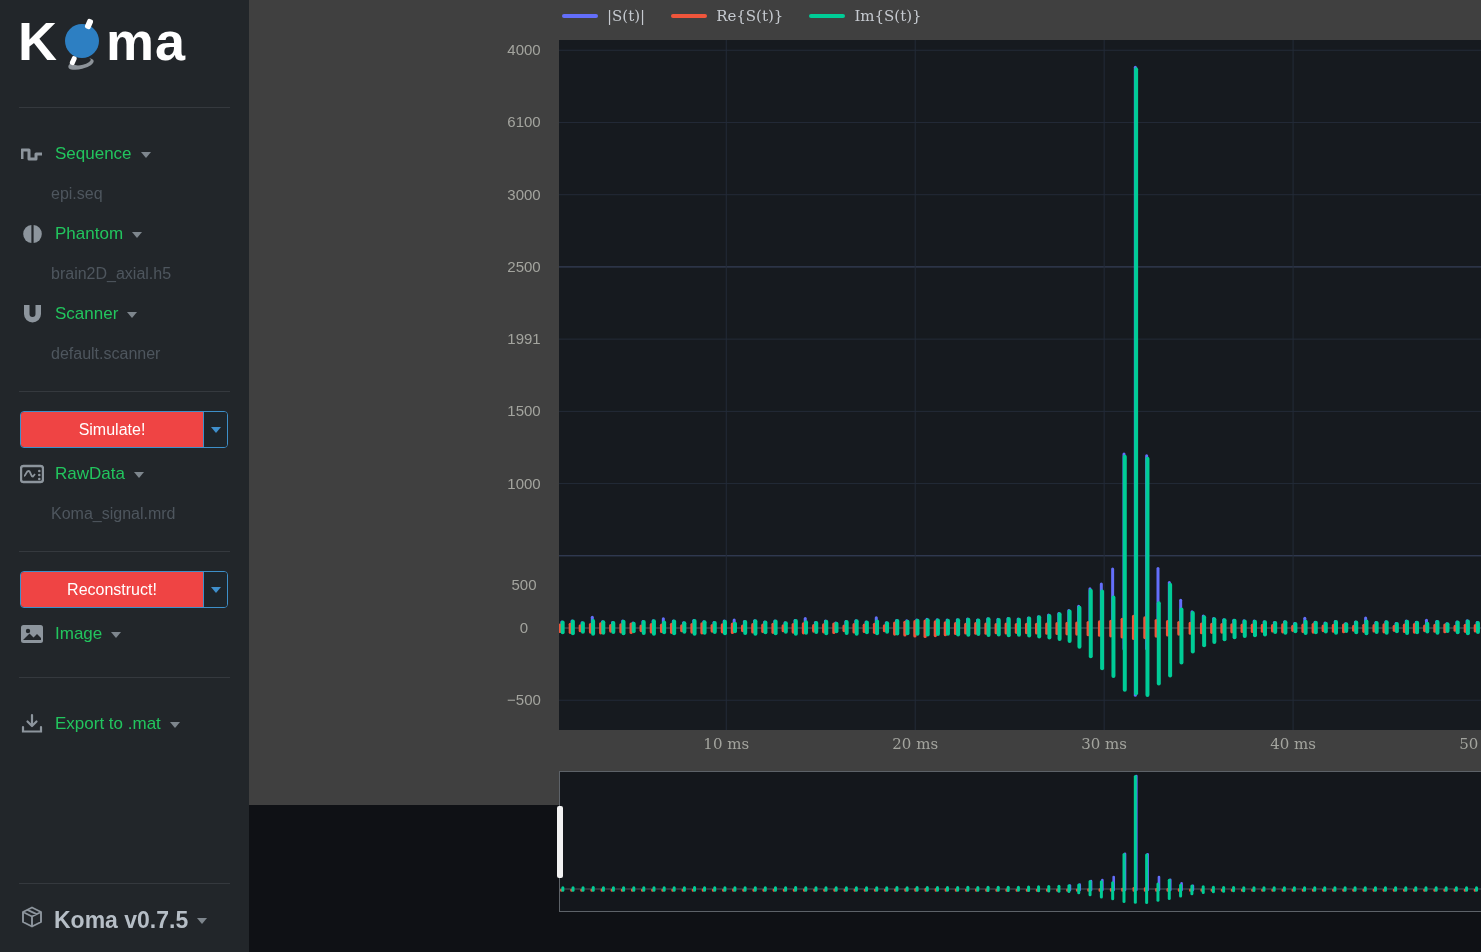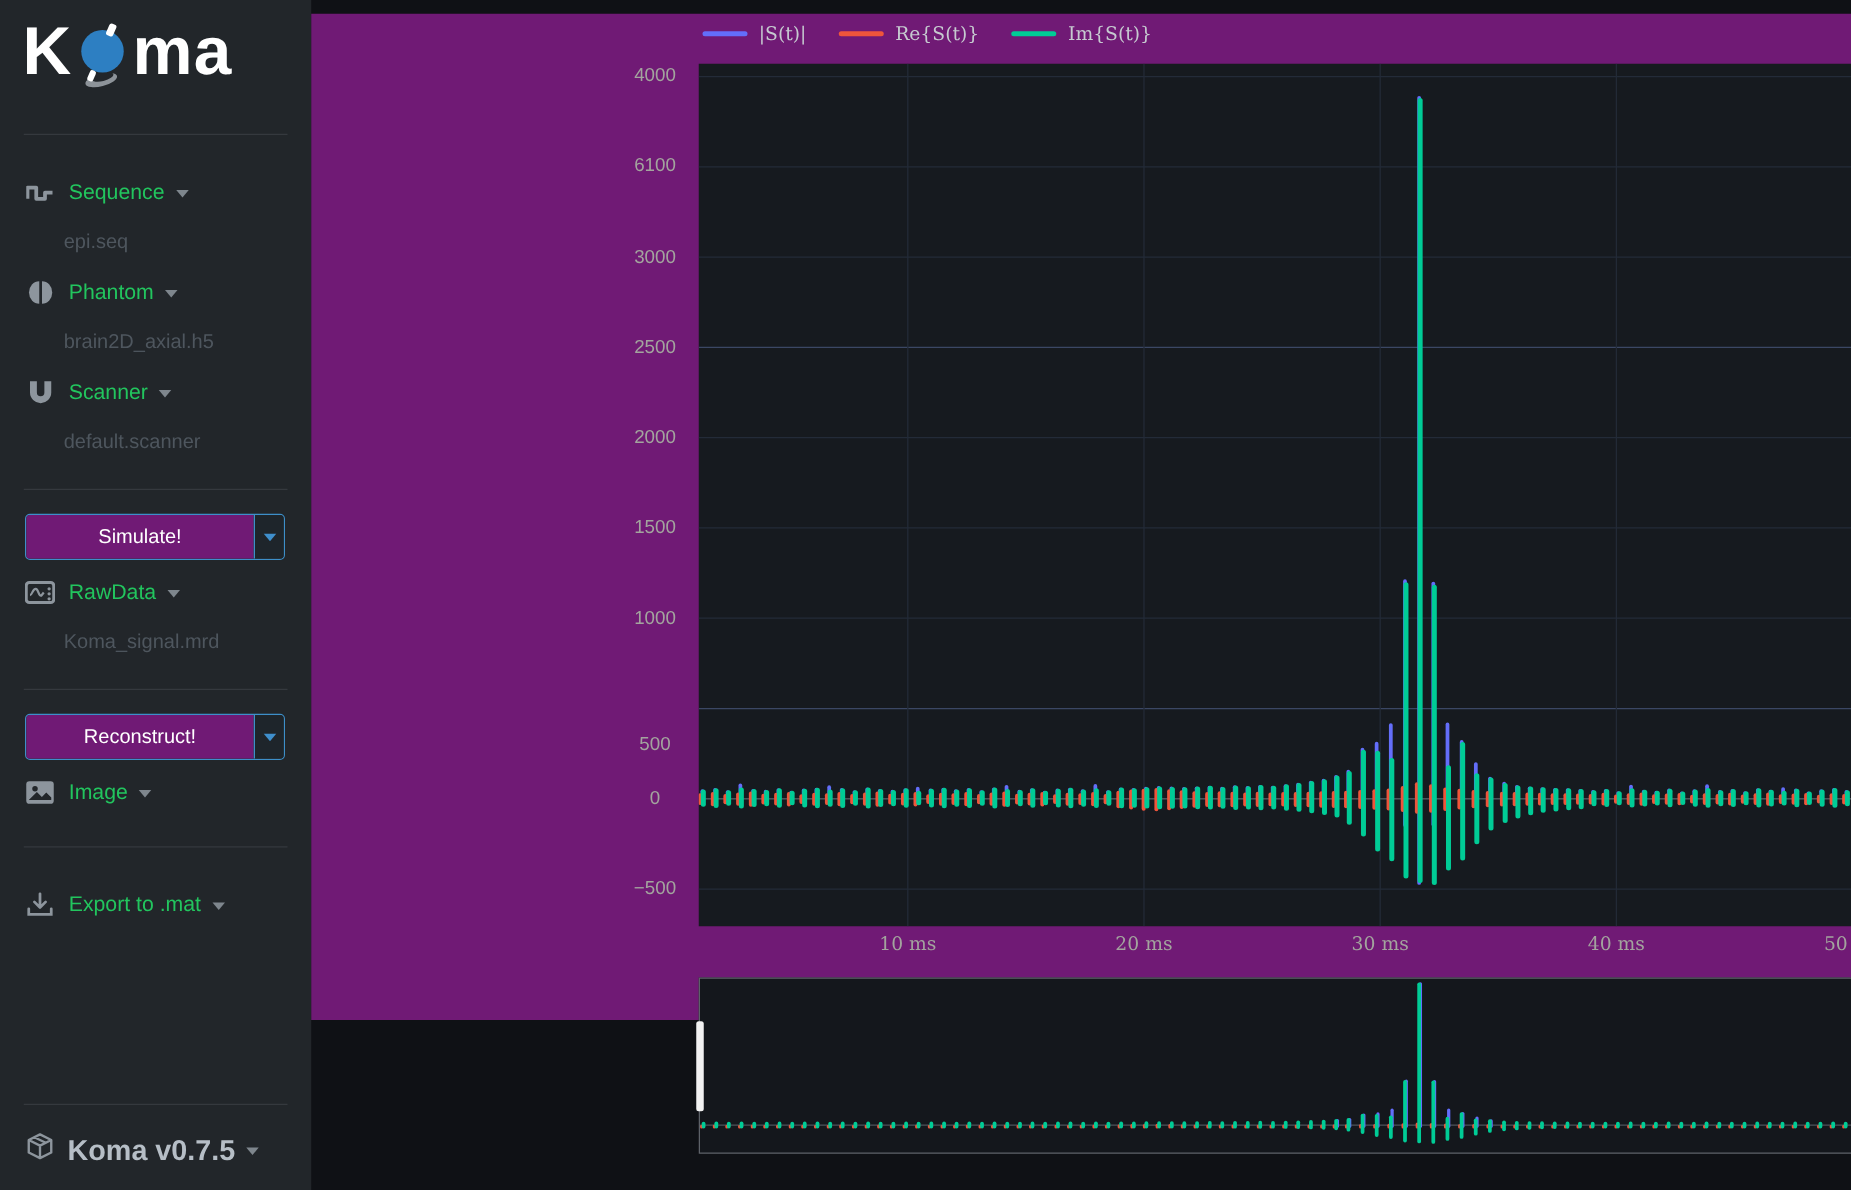--- a/index.html
+++ b/index.html
@@ -14,27 +14,27 @@
     background:#22262a;
   }
   .logo{position:absolute;left:18px;top:10px;color:#fff;font-size:54px;font-weight:700;letter-spacing:1px;display:flex;align-items:center;}
   .logo .globe{display:inline-block;width:46px;height:58px;margin:0 1px;position:relative;top:4px;}
   .divider{position:absolute;left:19px;width:211px;height:0;border-top:1px solid #35393e;}
   .nav-row{position:absolute;left:20px;display:flex;align-items:center;color:#22c55e;font-size:17px;cursor:pointer;}
   .nav-row .nicon{width:24px;height:24px;margin-right:11px;display:flex;align-items:center;justify-content:center;}
   .caret{width:0;height:0;border-left:5px solid transparent;border-right:5px solid transparent;border-top:6px solid #7e868d;margin-left:9px;margin-top:2px;}
   .file-row{position:absolute;left:51px;color:#4e565e;font-size:16px;cursor:pointer;}
   .split-btn{position:absolute;left:20px;width:208px;height:37px;display:flex;border:1px solid #3d8fc9;border-radius:4px;overflow:hidden;cursor:pointer;box-sizing:border-box;}
-  .split-btn .main{flex:1;background:#701a75;color:#fff;font-size:16px;display:flex;align-items:center;justify-content:center;}
+  .split-btn .main{flex:1;background:#ef4444;color:#fff;font-size:16px;display:flex;align-items:center;justify-content:center;}
   .split-btn .dd{width:23px;background:#1e252b;border-left:1px solid #3d8fc9;display:flex;align-items:center;justify-content:center;}
   .split-btn .dd .caret{margin:0;border-top-color:#3f8fcc;}
   .version-row{position:absolute;left:20px;display:flex;align-items:center;color:#b6bec6;font-size:23px;font-weight:700;cursor:pointer;}
   .version-row .nicon{margin-right:10px;}
   
-  #main{position:absolute;left:249px;top:11px;width:1232px;height:805px;background:#701a75;}
+  #main{position:absolute;left:249px;top:0;width:1232px;height:805px;background:#404040;}
   #legend{position:absolute;left:313px;top:7px;display:flex;align-items:center;gap:26px;}
   .legend-item{display:flex;align-items:center;gap:9px;cursor:pointer;}
   .legend-swatch{width:36px;height:4px;border-radius:2px;}
   .legend-label{font-family:"DejaVu Serif",serif;font-size:15px;color:#c6cad0;}
   #plot-area{position:absolute;left:310px;top:40px;width:1156px;height:690px;background:#161a1f;}
   .ytick{position:absolute;width:58px;text-align:center;font-family:Liberation Sans, sans-serif;font-size:15px;color:#a3a49e;height:20px;line-height:20px;}
   .xtick{position:absolute;width:70px;text-align:center;font-family:"DejaVu Serif",serif;font-size:15px;color:#a3a49e;height:20px;line-height:20px;top:734px;}
   #range-slider{position:absolute;left:310px;top:771px;width:1156px;height:141px;border:1px solid #5d6268;background:#14171c;box-sizing:border-box;}
   .slider-handle{position:absolute;width:6px;height:72px;top:34px;border-radius:2px;}
   #slider-handle-left{left:-3px;background:#f2f2f2;}
@@ -540,21 +540,21 @@
         <line x1="1152.2653329410612" y1="592.501570023027" x2="1152.2653329410612" y2="582.2461796106343" stroke="#00cc96" stroke-width="4" stroke-linecap="round"></line>
       </svg>
   </div>
 
   <div id="y-axis">
       <div class="ytick" style="left: 246px; top: 690.245px;">−500</div>
       <div class="ytick" style="left: 246px; top: 618.024px;">0</div>
       <div class="ytick" style="left: 246px; top: 545.803px; margin-top: 29px;">500</div>
       <div class="ytick" style="left: 246px; top: 473.582px;">1000</div>
       <div class="ytick" style="left: 246px; top: 401.361px;">1500</div>
-      <div class="ytick" style="left: 246px; top: 329.14px;">2000</div>
+      <div class="ytick" style="left: 246px; top: 329.14px;">1991</div>
       <div class="ytick" style="left: 246px; top: 256.919px;">2500</div>
       <div class="ytick" style="left: 246px; top: 184.698px;">3000</div>
       <div class="ytick" style="left: 246px; top: 112.476px;">6100</div>
       <div class="ytick" style="left: 246px; top: 40.2554px;">4000</div>
     </div>
   <div id="x-axis">
       <div class="xtick" style="left: 442.254px;">10 ms</div>
       <div class="xtick" style="left: 631.198px;">20 ms</div>
       <div class="xtick" style="left: 820.143px;">30 ms</div>
       <div class="xtick" style="left: 1009.09px;">40 ms</div>

